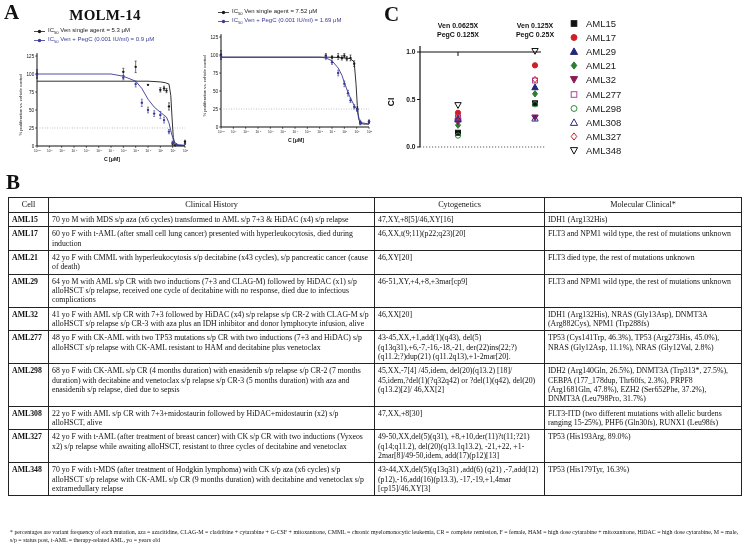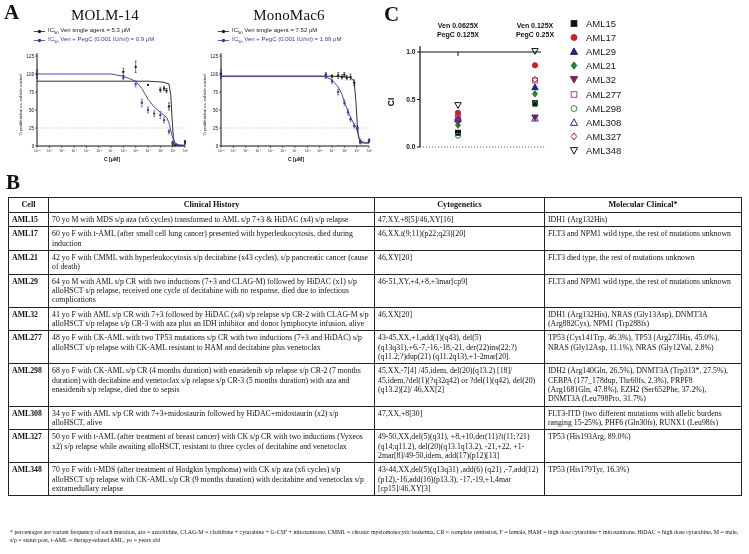--- a/index.html
+++ b/index.html
@@ -1,30 +1,30 @@
 <!DOCTYPE html>
 <html><head>
 <meta charset="utf-8">
 <style>
 *{margin:0;padding:0;box-sizing:border-box}
 body{background:#fff}
 .fig{position:relative;width:749px;height:554px;background:#fff;font-family:"Liberation Serif",serif;color:#111;overflow:hidden}
 .plabel{position:absolute;font-weight:bold;font-size:21px;font-family:"Liberation Serif",serif}
 .chart{position:absolute;width:178px}
-.ctitle{text-align:center;font-weight:normal;font-size:15px;letter-spacing:.2px;line-height:19px}
+.ctitle{text-align:center;font-weight:bold;font-size:15px;letter-spacing:.2px;line-height:19px}
 .leg{margin:2px 0 0 18px;font-family:"Liberation Sans",sans-serif;font-size:6px}
 .legrow{display:flex;align-items:center;gap:3px;height:9px;white-space:nowrap}
 .legrow sub{font-size:4.2px}
 svg{display:block}
 svg text{font-family:"Liberation Sans",sans-serif}
 .grp{font-weight:bold}
 .cilegend{position:absolute;left:568px;top:16px}
 .crow{display:flex;align-items:center;gap:6px;height:14.2px;font-family:"Liberation Sans",sans-serif;font-size:9.5px;color:#1a1a1a}
 .ptable{position:absolute;left:8px;top:197px;width:733px;border-collapse:collapse;font-size:7.8px;line-height:1.2;table-layout:fixed}
-.ptable th{border:1px solid #222;font-size:8.2px;padding:2px 2px;text-align:center;font-weight:bold}
+.ptable th{border:1px solid #222;font-size:8.2px;padding:2px 2px;text-align:center;font-weight:normal}
 .ptable td{border:1px solid #222;padding:2px 3px;vertical-align:top;word-wrap:break-word}
 .ptable td:first-child{font-weight:bold}
 .footnote{position:absolute;left:10px;top:529px;width:731px;font-size:5.9px;line-height:1.35}
 </style>
 </head>
 <body>
 
 <div class="fig">
 
   <div class="plabel" style="left:4px;top:0">A</div>
@@ -172,21 +172,20 @@
         <line x1="156.66666666666666" y1="98.8409090909091" x2="156.66666666666666" y2="95.96212121212122" stroke="#3a3a96" stroke-width="0.6"></line>
         <line x1="155.66666666666666" y1="95.96212121212122" x2="157.66666666666666" y2="95.96212121212122" stroke="#3a3a96" stroke-width="0.6"></line>
         <line x1="155.66666666666666" y1="98.8409090909091" x2="157.66666666666666" y2="98.8409090909091" stroke="#3a3a96" stroke-width="0.6"></line>
         <circle cx="156.66666666666666" cy="97.40151515151516" r="1.2" fill="#3a3a96"></circle>
         <circle cx="160.36666666666667" cy="99.56060606060606" r="1.2" fill="#3a3a96"></circle>
         <circle cx="169" cy="98.8409090909091" r="1.2" fill="#3a3a96"></circle>
       </svg>
   </div>
 
   <div class="chart" style="left:200px;top:6px">
-    <div class="ctitle">MonoMac6</div>
     <div class="leg">
       <div class="legrow" style="color:#1a1a1a">
         <svg width="11" height="7">
             <line x1="0" y1="3.5" x2="11" y2="3.5" stroke="#1a1a1a" stroke-width="0.8"></line>
             <circle cx="5.5" cy="3.5" r="1.7" fill="#1a1a1a"></circle>
           </svg>
         <span class="ltext"><span>IC</span><sub>50</sub><span> Ven single agent = 7.52 μM</span></span>
       </div>
       <div class="legrow" style="color:#3a3a96">
         <svg width="11" height="7">
@@ -491,27 +490,27 @@
           <td>TP53 (Cys141Trp, 46.3%), TP53 (Arg273His, 45.0%), NRAS (Gly12Asp, 11.1%), NRAS (Gly12Val, 2.8%)</td>
         </tr>
         <tr>
           <td>AML298</td>
           <td>68 yo F with CK-AML s/p CR (4 months duration) with enasidenib s/p relapse s/p CR-2 (7 months duration) with decitabine and venetoclax s/p relapse s/p CR-3 (5 months duration) with aza and enasidenib s/p relapse, died due to sepsis</td>
           <td>45,XX,-7[4] /45,idem, del(20)(q13.2) [18]/ 45,idem,?del(1)(?q32q42) or ?del(1)(q42), del(20)(q13.2)[2]/ 46,XX[2]</td>
           <td>IDH2 (Arg140Gln, 26.5%), DNMT3A (Trp313*, 27.5%), CEBPA (177_178dup, Thr60fs, 2.3%), PRPF8 (Arg1681Gln, 47.8%), EZH2 (Ser652Phe, 37.2%), DNMT3A (Leu798Pro, 31.7%)</td>
         </tr>
         <tr>
           <td>AML308</td>
-          <td>34 yo F with AML s/p CR with 7+3+midostaurin followed by HiDAC+midostaurin (x2) s/p alloHSCT, alive</td>
+          <td>22 yo F with AML s/p CR with 7+3+midostaurin followed by HiDAC+midostaurin (x2) s/p alloHSCT, alive</td>
           <td>47,XX,+8[30]</td>
           <td>FLT3-ITD (two different mutations with allelic burdens ranging 15-25%), PHF6 (Gln30fs), RUNX1 (Leu98fs)</td>
         </tr>
         <tr>
           <td>AML327</td>
-          <td>50 yo F with t-AML (after treatment of breast cancer) with CK s/p CR with two inductions (Vyxeos x2) s/p relapse while awaiting alloHSCT, resistant to three cycles of decitabine and venetoclax</td>
+          <td>42 yo F with t-AML (after treatment of breast cancer) with CK s/p CR with two inductions (Vyxeos x2) s/p relapse while awaiting alloHSCT, resistant to three cycles of decitabine and venetoclax</td>
           <td>49-50,XX,del(5)(q31), +8,+10,der(11)?t(11;?21)(q14;q11.2), del(20)(q13.1q13.2), -21,+22, +1-2mar[8]/49-50,idem, add(17)(p12)[13]</td>
           <td>TP53 (His193Arg, 89.0%)</td>
         </tr>
         <tr>
           <td>AML348</td>
           <td>70 yo F with t-MDS (after treatment of Hodgkin lymphoma) with CK s/p aza (x6 cycles) s/p alloHSCT s/p relapse with CK-AML s/p CR (9 months duration) with decitabine and venetoclax s/p extramedullary relapse</td>
           <td>43-44,XX,del(5)(q13q31) ,add(6) (q21) ,-7,add(12) (p12),-16,add(16)(p13.3), -17,-19,+1,4mar [cp15]/46,XY[3]</td>
           <td>TP53 (His179Tyr, 16.3%)</td>
         </tr>
       </tbody>

